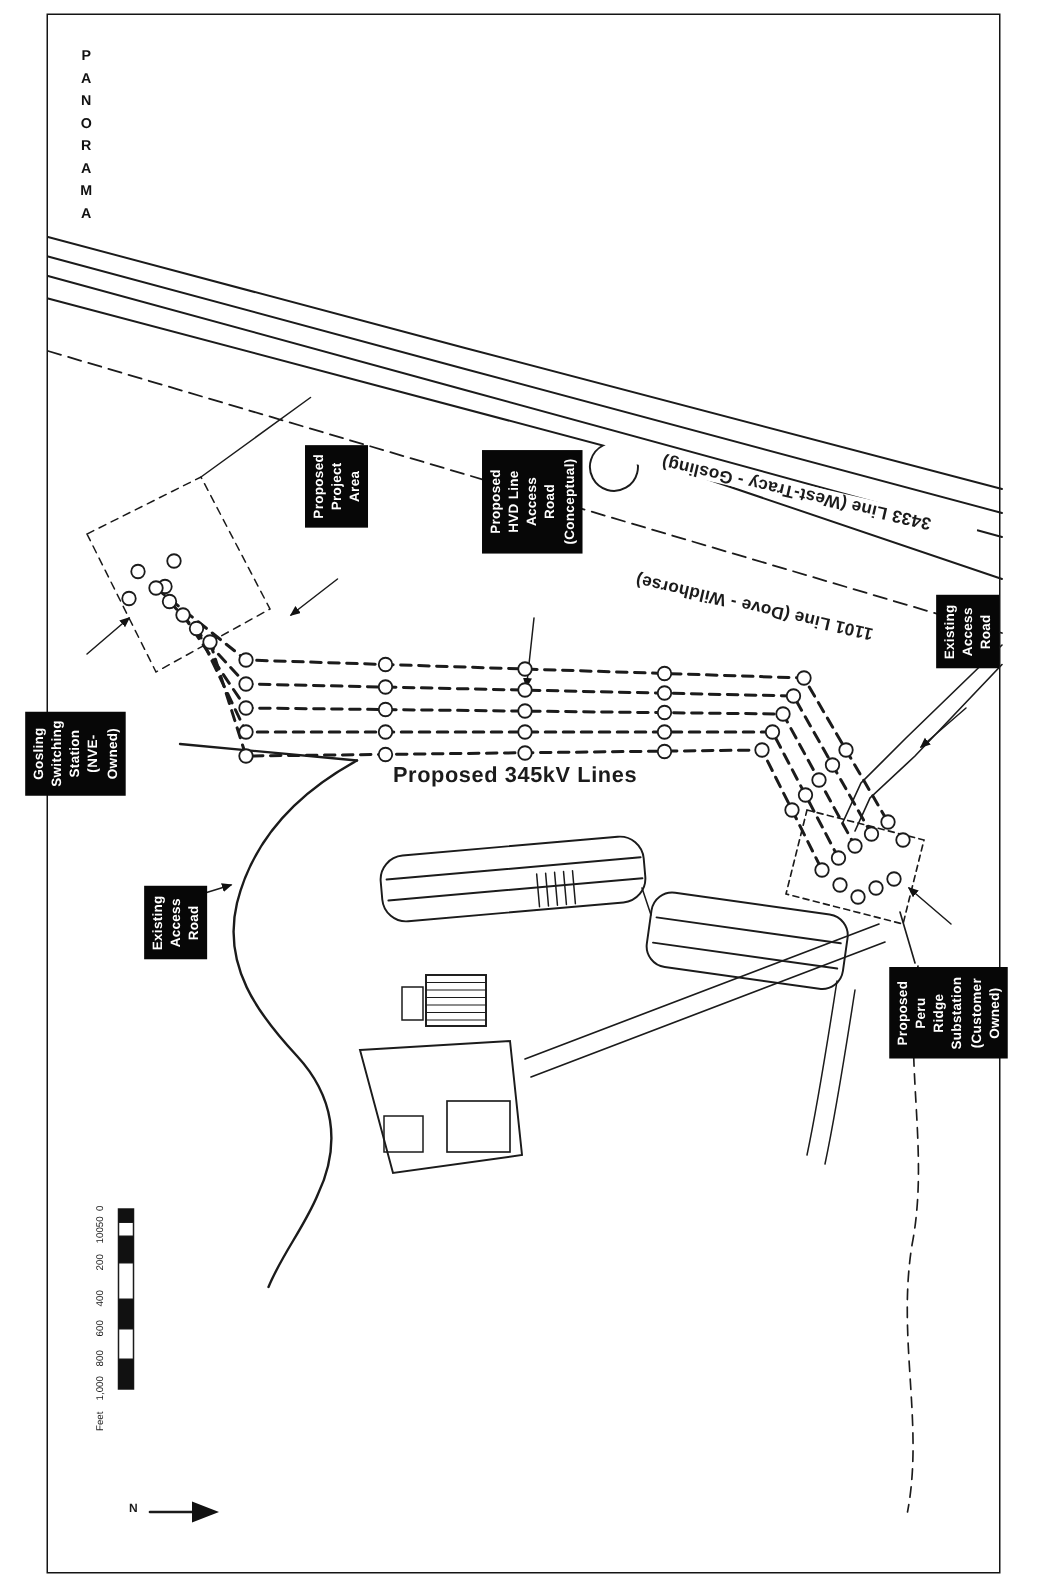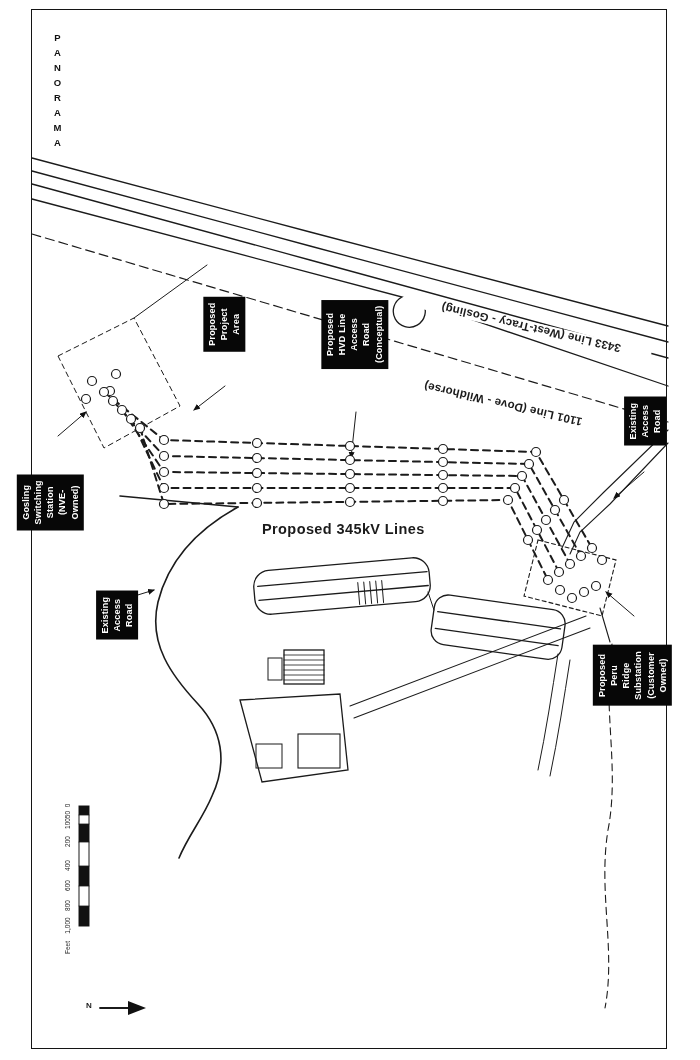--- a/index.html
+++ b/index.html
@@ -204,21 +204,21 @@
   <div class="vbox" style="left:608px;top:614px;width:48px;height:122px">
     <div class="blk">Proposed Peru
 Ridge Substation
 (Customer Owned)</div>
   </div>
 
   <div class="linelabel" style="left:408px;top:322px;width:240px;transform:rotate(193deg)">3433 Line (West-Tracy - Gosling)</div>
 
   <div class="linelabel" style="left:390px;top:398px;width:220px;transform:rotate(193deg)">1101 Line (Dove - Wildhorse)</div>
 
-  <div class="kv" style="left:262px;top:521px">Proposed 345kV Lines</div>
+  <div class="kv" style="left:262px;top:509px">Proposed 345kV Lines</div>
 
   <div class="tick" style="left:58px;top:802px">0</div>
   <div class="tick" style="left:58px;top:811px">50</div>
   <div class="tick" style="left:58px;top:820px">100</div>
   <div class="tick" style="left:58px;top:838px">200</div>
   <div class="tick" style="left:58px;top:862px">400</div>
   <div class="tick" style="left:58px;top:882px">600</div>
   <div class="tick" style="left:58px;top:902px">800</div>
   <div class="tick" style="left:58px;top:922px">1,000</div>
   <div class="tick" style="left:58px;top:944px">Feet</div>

